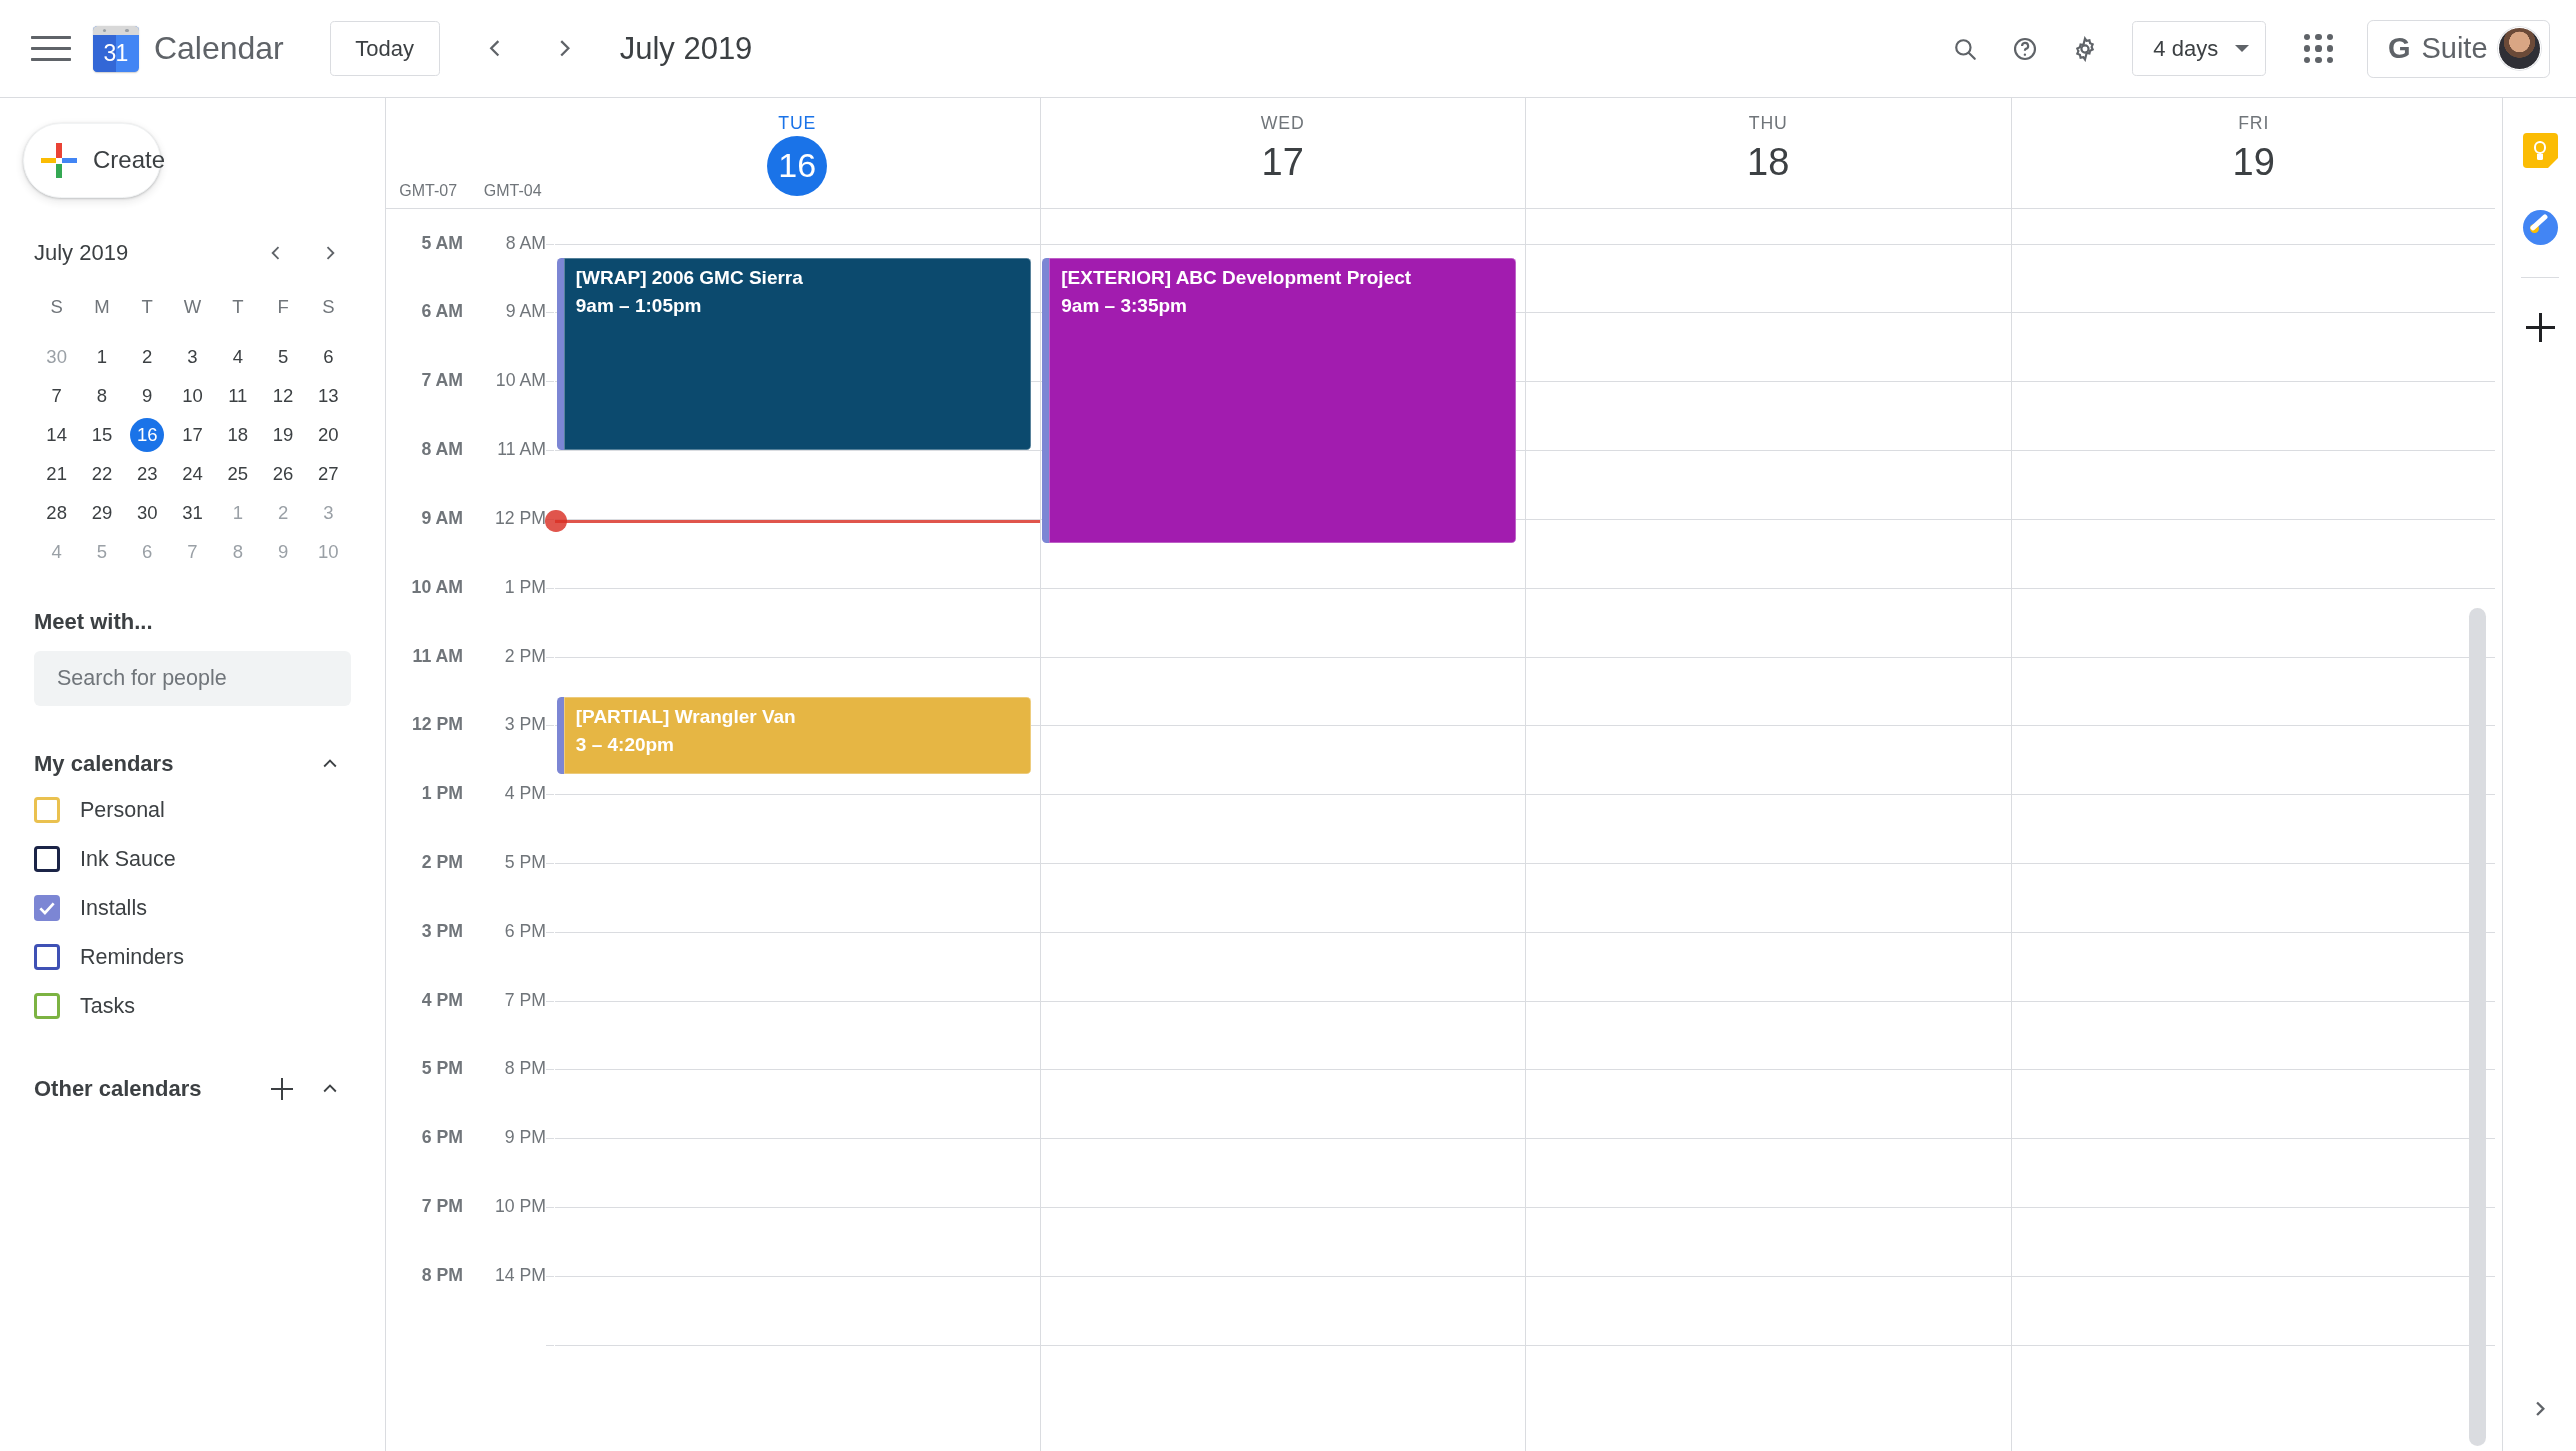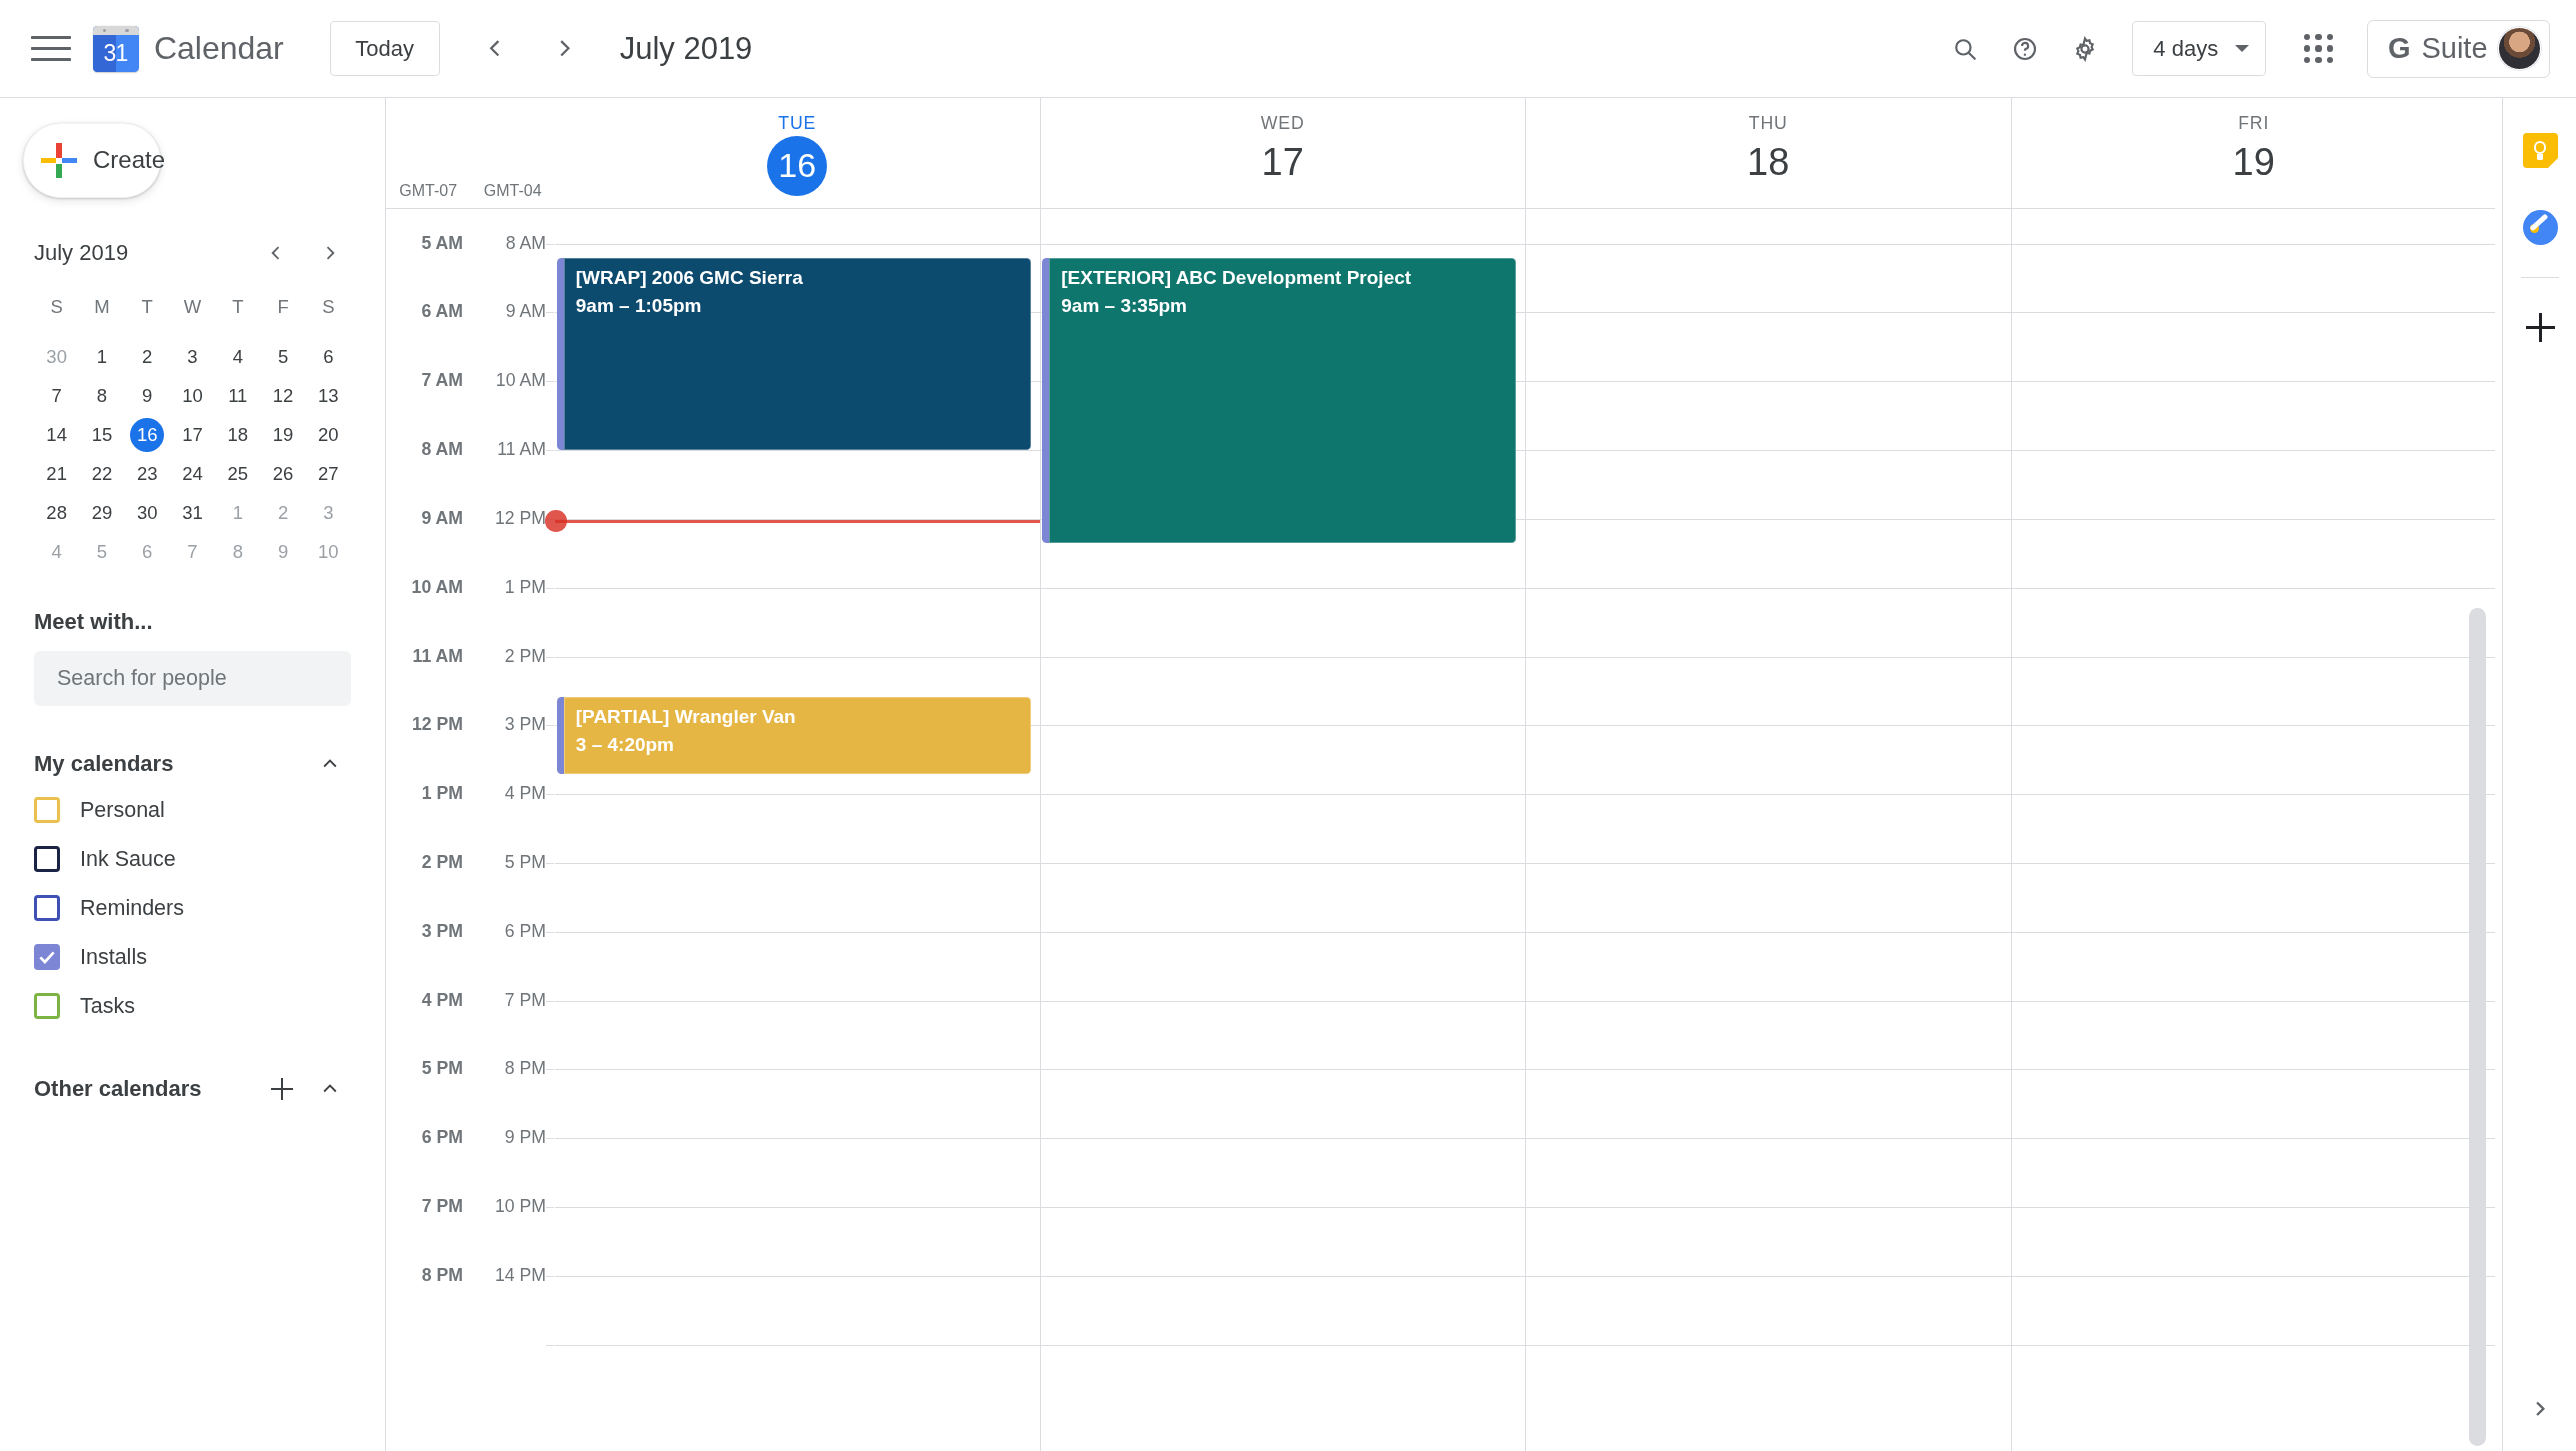--- a/index.html
+++ b/index.html
@@ -489,30 +489,30 @@
     <div id="my-cal-list">
         <div class="cal-row">
           <span class="cal-box" style="border-color: rgb(234, 193, 79);"></span>
           <span class="cal-name">Personal</span>
         </div>
         <div class="cal-row">
           <span class="cal-box" style="border-color: rgb(27, 36, 71);"></span>
           <span class="cal-name">Ink Sauce</span>
         </div>
         <div class="cal-row">
-          <span class="cal-box" style="border-color: rgb(63, 81, 181);"></span>
-          <span class="cal-name">Reminders</span>
-        </div>
-        <div class="cal-row">
           <span class="cal-box checked" style="background: rgb(124, 134, 212);">
             <svg viewBox="0 0 24 24">
               <polyline points="4 12.5 9.5 18 20 6.5"></polyline>
             </svg>
           </span>
           <span class="cal-name">Installs</span>
+        </div>
+        <div class="cal-row">
+          <span class="cal-box" style="border-color: rgb(63, 81, 181);"></span>
+          <span class="cal-name">Reminders</span>
         </div>
         <div class="cal-row">
           <span class="cal-box" style="border-color: rgb(124, 179, 66);"></span>
           <span class="cal-name">Tasks</span>
         </div>
       </div>
   </div>
 
   <div class="cal-section">
     <div class="cal-sec-head">
@@ -662,21 +662,21 @@
         <div class="tick" style="top: 1067px;"></div>
         <div class="hline" style="top: 1136px;"></div>
         <div class="tick" style="top: 1136px;"></div>
         <div class="vline" style="left: 485px;"></div>
         <div class="vline" style="left: 970px;"></div>
         <div class="vline" style="left: 1456px;"></div>
         <div class="event" style="background: #0c4a6e; border-left-color: rgb(124, 134, 212); left: 1.5px; width: 474px; top: 49px; height: 192px;">
           <div class="ev-title">[WRAP] 2006 GMC Sierra</div>
           <div class="ev-time">9am – 1:05pm</div>
         </div>
-        <div class="event" style="background: #0f766e; border-left-color: rgb(124, 134, 212); left: 487px; width: 474px; top: 49px; height: 285px;">
+        <div class="event" style="background: #a21caf; border-left-color: rgb(124, 134, 212); left: 487px; width: 474px; top: 49px; height: 285px;">
           <div class="ev-title">[EXTERIOR] ABC Development Project</div>
           <div class="ev-time">9am – 3:35pm</div>
         </div>
         <div class="event" style="background: rgb(230, 182, 68); border-left-color: rgb(124, 134, 212); left: 1.5px; width: 474px; top: 488px; height: 77px;">
           <div class="ev-title">[PARTIAL] Wrangler Van</div>
           <div class="ev-time">3 – 4:20pm</div>
         </div>
         <div class="nowline" style="top: 311px; left: 0px; width: 485px; background: rgb(217, 48, 37);"></div>
         <div class="nowdot" style="top: 301px; left: -10px; background: rgb(217, 48, 37);"></div>
       </div>

